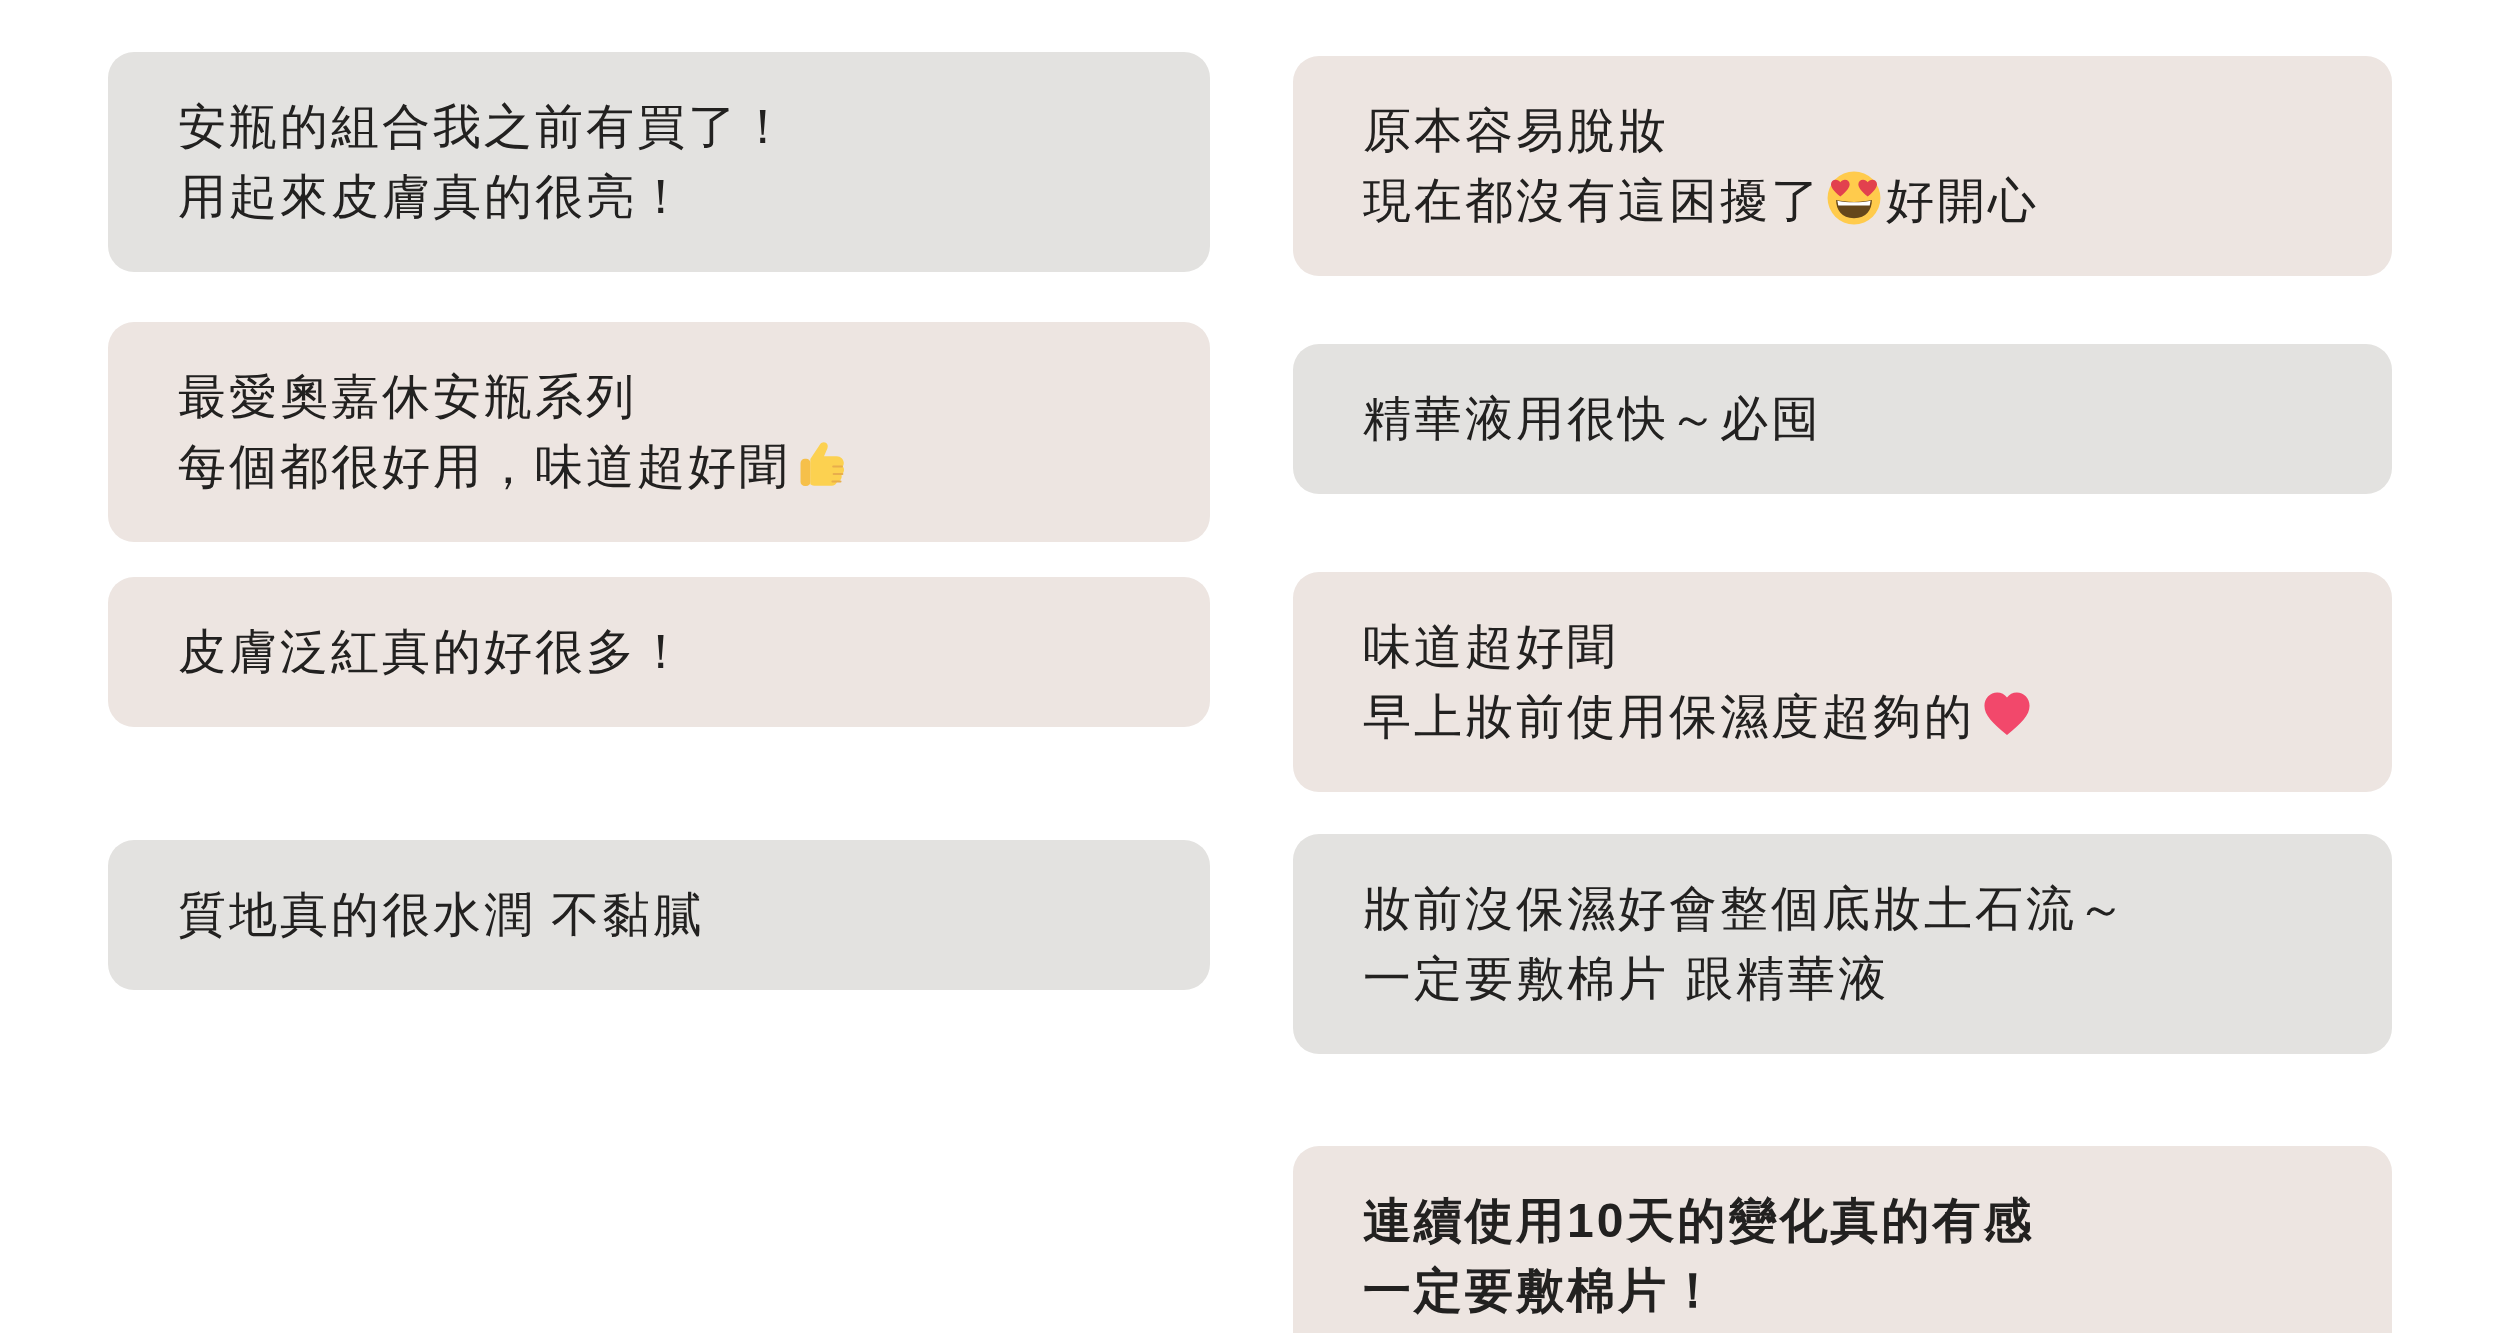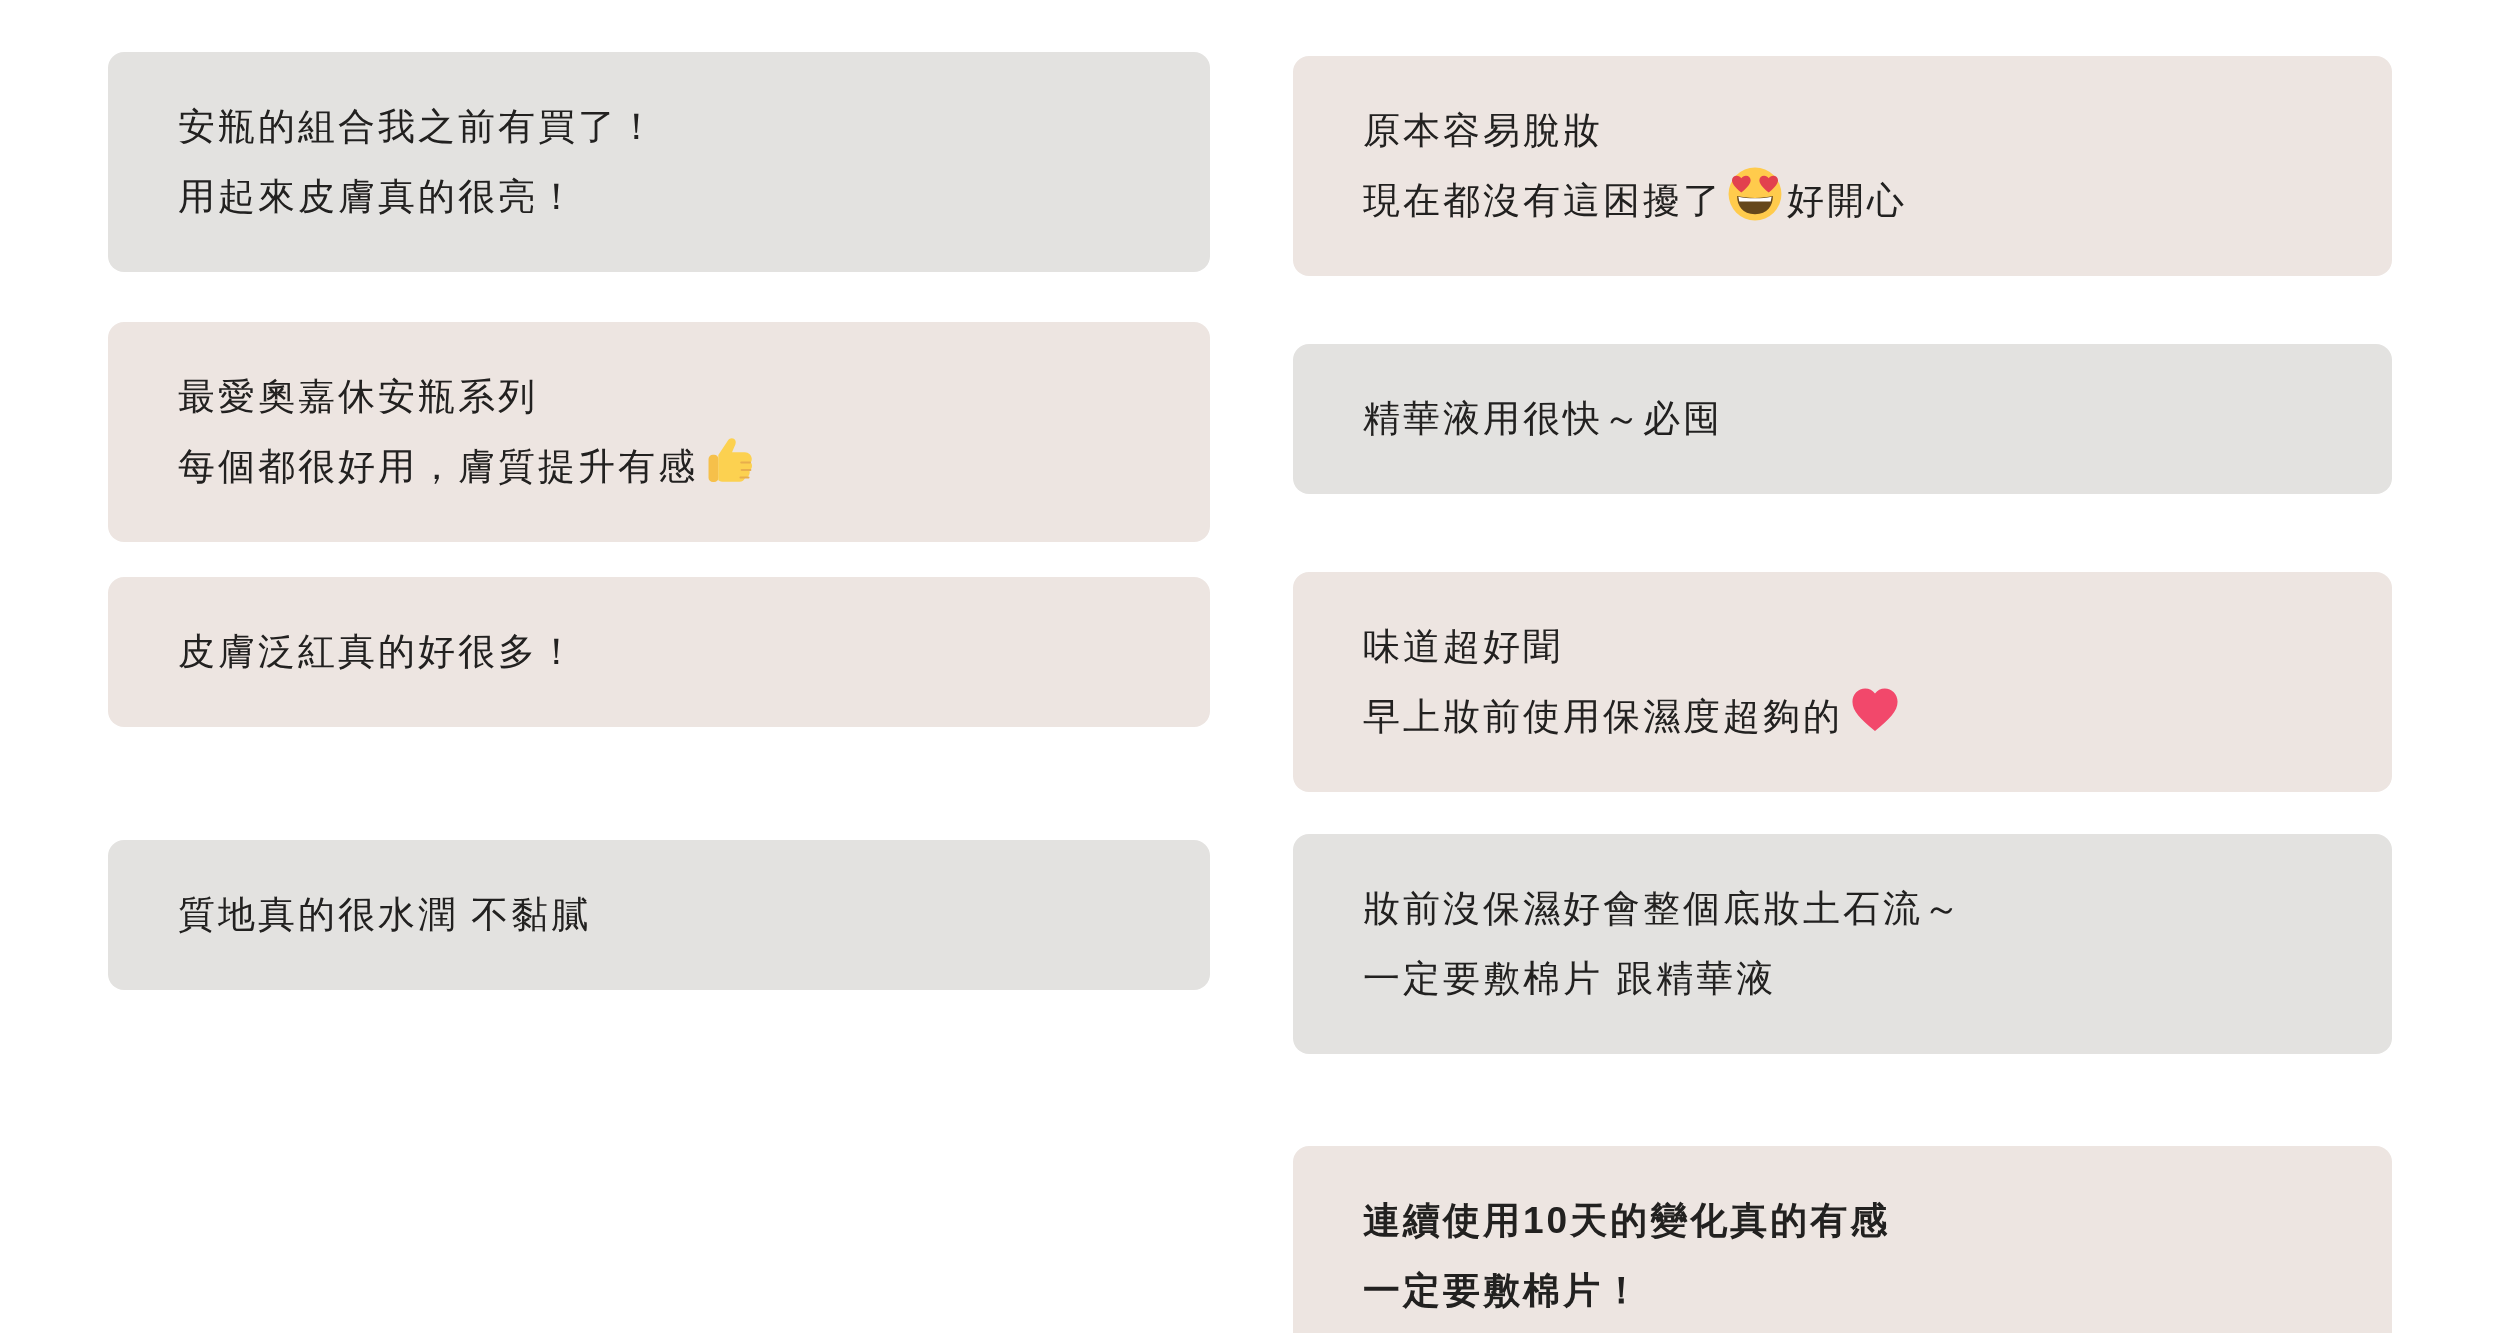--- a/index.html
+++ b/index.html
@@ -8,23 +8,23 @@
     background:var(--page-bg,#ffffff);
     font-family:"Liberation Sans","DejaVu Sans",sans-serif;
     position:relative;overflow:hidden;
   }
   .column{position:absolute;top:0;height:100%;}
   #col-left{left:108px;width:1102px;}
   #col-right{left:1293px;width:1099px;}
   .bubble{
     position:absolute;left:0;width:100%;
     box-sizing:border-box;
-    border-radius:16px;
+    border-radius:26px;
     padding:40px 70px;
-    font-size:37px;line-height:70px;
+    font-size:48px;line-height:70px;
     letter-spacing:3px;
     color:var(--text-color,#222120);
   }
   .bubble.gray{background:var(--bubble-gray,#e3e2e0);}
   .bubble.pink{background:var(--bubble-pink,#ede5e1);}
   .bubble p{margin:0;white-space:nowrap;}
   .icon{
     display:inline-block;width:56px;height:56px;
     vertical-align:-9px;margin:0 4px;
   }
@@ -44,21 +44,21 @@
 </head>
 <body style="--page-bg: #ffffff; --bubble-gray: #e3e2e0; --bubble-pink: #ede5e1; --text-color: #222120;">
 
 <div id="col-left" class="column">
     <div class="bubble gray">
       <p><span>安瓶的組合我之前有買了！</span></p>
       <p><span>用起來皮膚真的很亮！</span></p>
     </div>
     <div class="bubble pink">
       <p><span>最愛奧嘉休安瓶系列</span></p>
-      <p><span>每個都很好用，膚質提升有感</span><span class="icon"><svg viewBox="0 0 36 36" aria-hidden="true">
+      <p><span>每個都很好用，味道超好聞</span><span class="icon"><svg viewBox="0 0 36 36" aria-hidden="true">
             <rect x="4.2" y="14.6" width="6.4" height="17.6" rx="2.8" fill="#F6C04A"></rect>
             <path fill="#FCD150" d="M10.5 32V14.8L16.9 5.2c.8-1.2 2.4-1.6 3.6-.8 1.1.7 1.5 2.1 1 3.4L19.3 13h8.2c2.5 0 4.5 2 4.5 4.4 0 .8-.2 1.5-.6 2.2.6.8.9 1.8.7 2.8-.2 1-.8 1.9-1.6 2.4.2.6.2 1.2.1 1.8-.3 1.5-1.5 2.6-3 2.9-.4 1.5-1.8 2.5-3.4 2.5H14c-1.3 0-2.5-.4-3.5-1z"></path>
             <path fill="none" stroke="#E8AE4C" stroke-width="1.3" stroke-linecap="round" d="M30.8 19.6h-5.6M31.1 24.4h-5.6M29.9 29.2h-5.2"></path>
           </svg></span></p>
     </div>
     <div class="bubble pink">
       <p><span>皮膚泛紅真的好很多！</span></p>
     </div>
     <div class="bubble gray">
       <p><span>質地真的很水潤 不黏膩</span></p>

